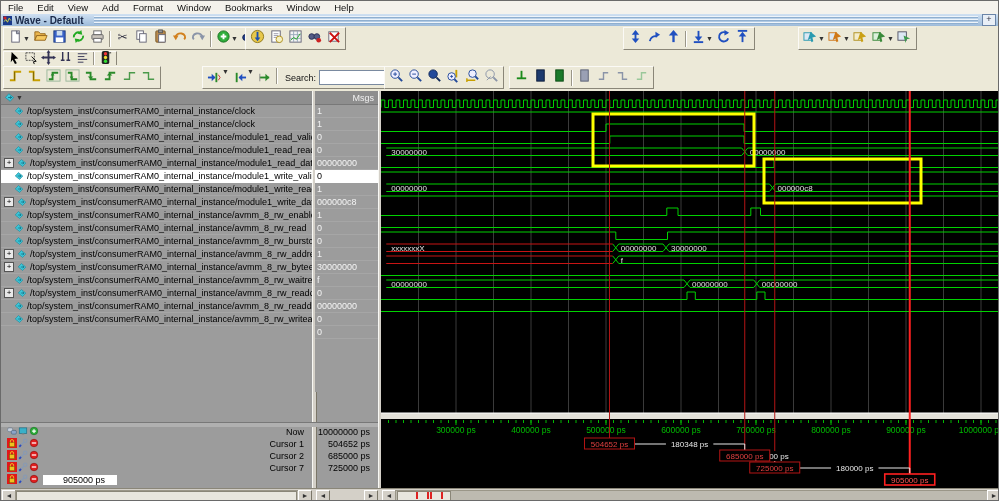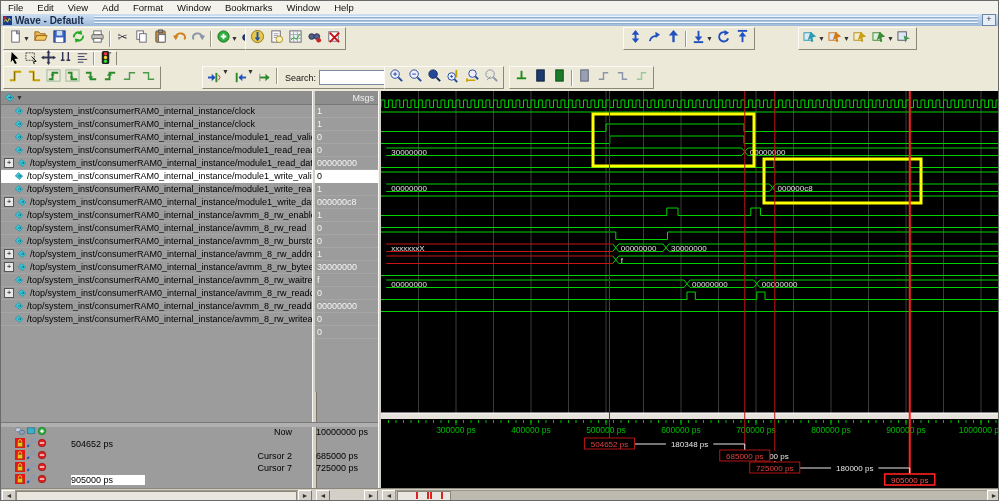--- a/index.html
+++ b/index.html
@@ -38,25 +38,25 @@
   .phead{height:13px;background:#8e8e8e;border-bottom:1px solid #787878;display:flex;align-items:center;}
   #msgs-h{width:100%;text-align:right;padding-right:4px;font-size:9px;color:#f0f0f0;}
   .sigrow{height:12px;display:flex;align-items:center;font-size:9px;color:#000;white-space:nowrap;border-bottom:1px solid rgba(255,255,255,0.10);}
   .sigrow.sel{background:#fff;}
   .plusbox{width:8px;height:8px;margin-left:3px;background:#e8e8e8;border:1px solid #555;font-size:8px;line-height:7px;text-align:center;color:#000;flex:none;}
   .plusgap{width:10px;flex:none;}
   .sigicon{margin:0 3px 0 3px;flex:none;display:flex;}
   .valrow{height:12px;display:flex;align-items:center;font-size:9px;color:#f4f4f4;padding-left:2px;border-bottom:1px solid rgba(255,255,255,0.10);}
   .valrow.sel{background:#fff;color:#000;}
   
-  #cpane{position:absolute;left:12px;top:335px;width:377px;}
+  #cpane{position:absolute;left:4px;top:335px;width:377px;}
   .crow{height:12px;display:flex;align-items:center;font-size:9px;}
   .cicons{width:36px;display:flex;align-items:center;gap:1px;padding-left:2px;flex:none;}
   .clabel{flex:1;text-align:right;padding-right:4px;color:#000;}
-  .crow .cval{width:62px;text-align:left;padding-right:12px;color:#000;flex:none;margin-left:20px;}
+  .crow .cval{width:62px;text-align:right;padding-right:12px;color:#000;flex:none;margin-left:0;}
   .crow.sel .clabel,.crow.sel .cval{background:#fff;}
   #cpane-top{position:absolute;left:0;top:331px;width:377px;height:4px;background:#b0b0b0;border-top:1px solid #787878;}
   
   #bscroll{position:absolute;left:0;top:487px;width:999px;height:14px;background:#d4d0c8;border-top:1px solid #8a8678;}
   .sbtn{position:absolute;top:1px;width:12px;height:11px;background:#d4d0c8;border:1px solid;border-color:#fff #7a7668 #7a7668 #fff;
         font-size:7px;line-height:10px;text-align:center;color:#333;}
   .strack{position:absolute;top:1px;height:11px;background:#bdbab0;border:1px solid #9a9688;}
   .sthumb{position:absolute;top:0;height:9px;background:#e8e6de;border:1px solid #8a8678;}
   .smark{position:absolute;top:1px;width:2px;height:7px;background:#d22;}
   svg text{font-family:"Liberation Sans",sans-serif;}
@@ -978,20 +978,21 @@
             <span><svg width="10" height="10" viewBox="0 0 16 16">
                 <path d="M2 14l3-3" stroke="#2a4ac0" stroke-width="3"></path>
                 <path d="M5 11l5-5" stroke="#8a9ab0" stroke-width="2.5"></path>
                 <circle cx="11.5" cy="4.5" r="2.8" fill="none" stroke="#8a9ab0" stroke-width="2"></circle>
               </svg></span>
             <span><svg width="10" height="10" viewBox="0 0 16 16">
                 <circle cx="8" cy="8" r="6" fill="#e02020" stroke="#8a0c0c"></circle>
                 <rect x="4.5" y="7" width="7" height="2" fill="#fff"></rect>
               </svg></span>
           </span>
+          <span class="clabel">Cursor 1</span>
           <span class="cval">504652 ps</span>
         </div>
         <div class="crow">
           <span class="cicons">
             <span><svg width="10" height="10" viewBox="0 0 16 16">
                 <rect x="0" y="0" width="16" height="16" fill="#e01818"></rect>
                 <rect x="4" y="7" width="8" height="7" fill="#f0c020" stroke="#806000"></rect>
                 <path d="M5.5 7V5a2.5 2.5 0 0 1 5 0v2" fill="none" stroke="#f0c020" stroke-width="1.5"></path>
               </svg></span>
             <span><svg width="10" height="10" viewBox="0 0 16 16">

